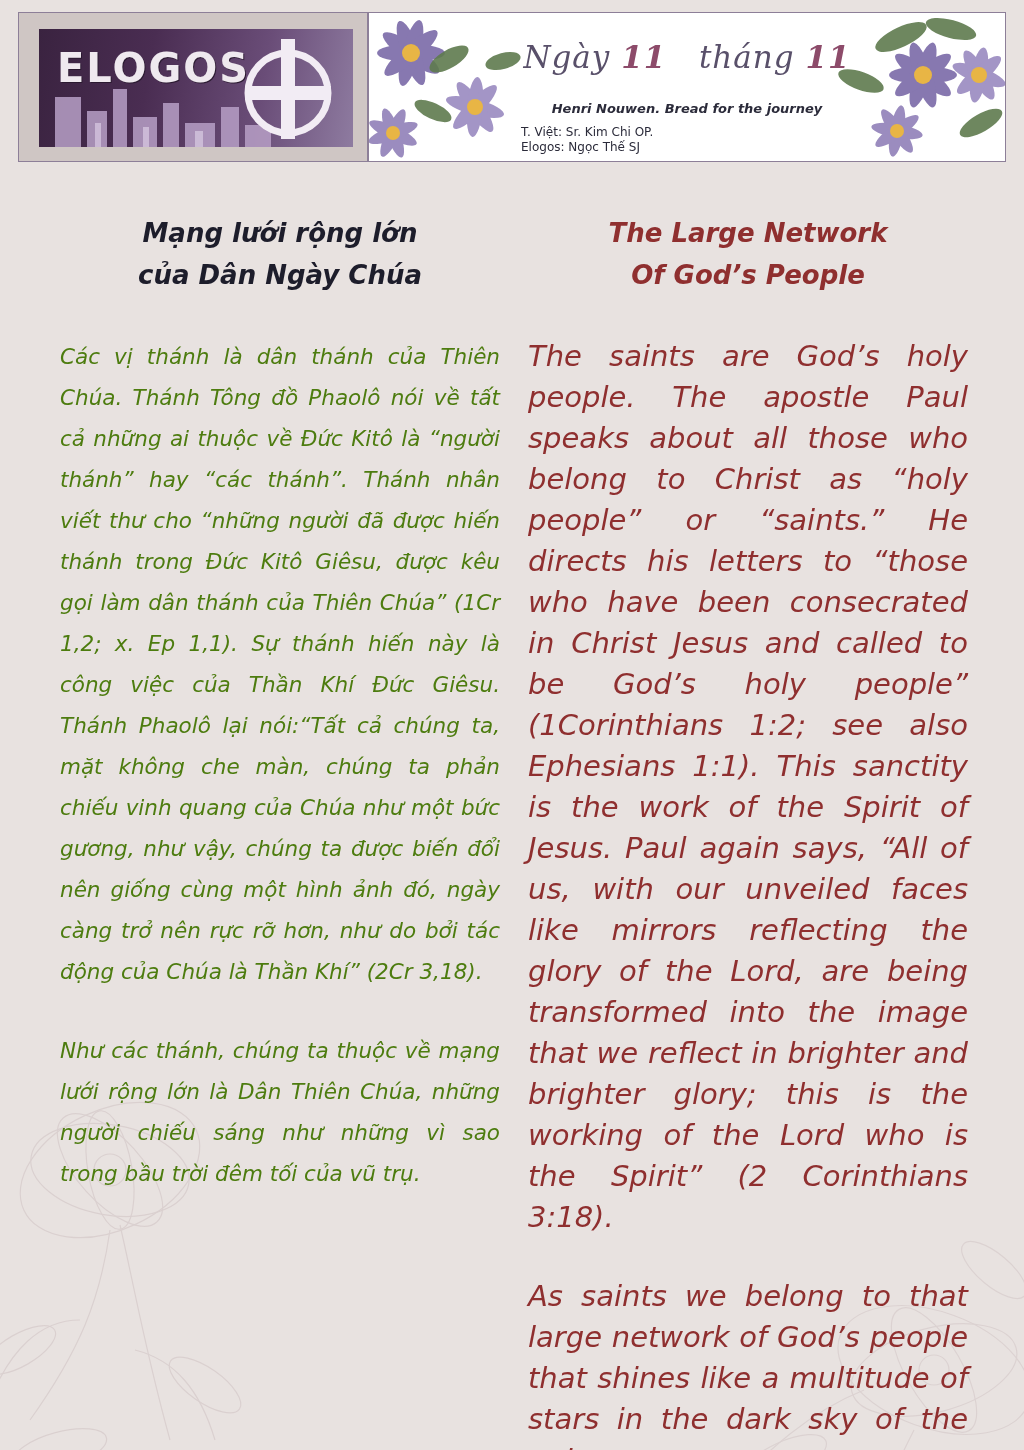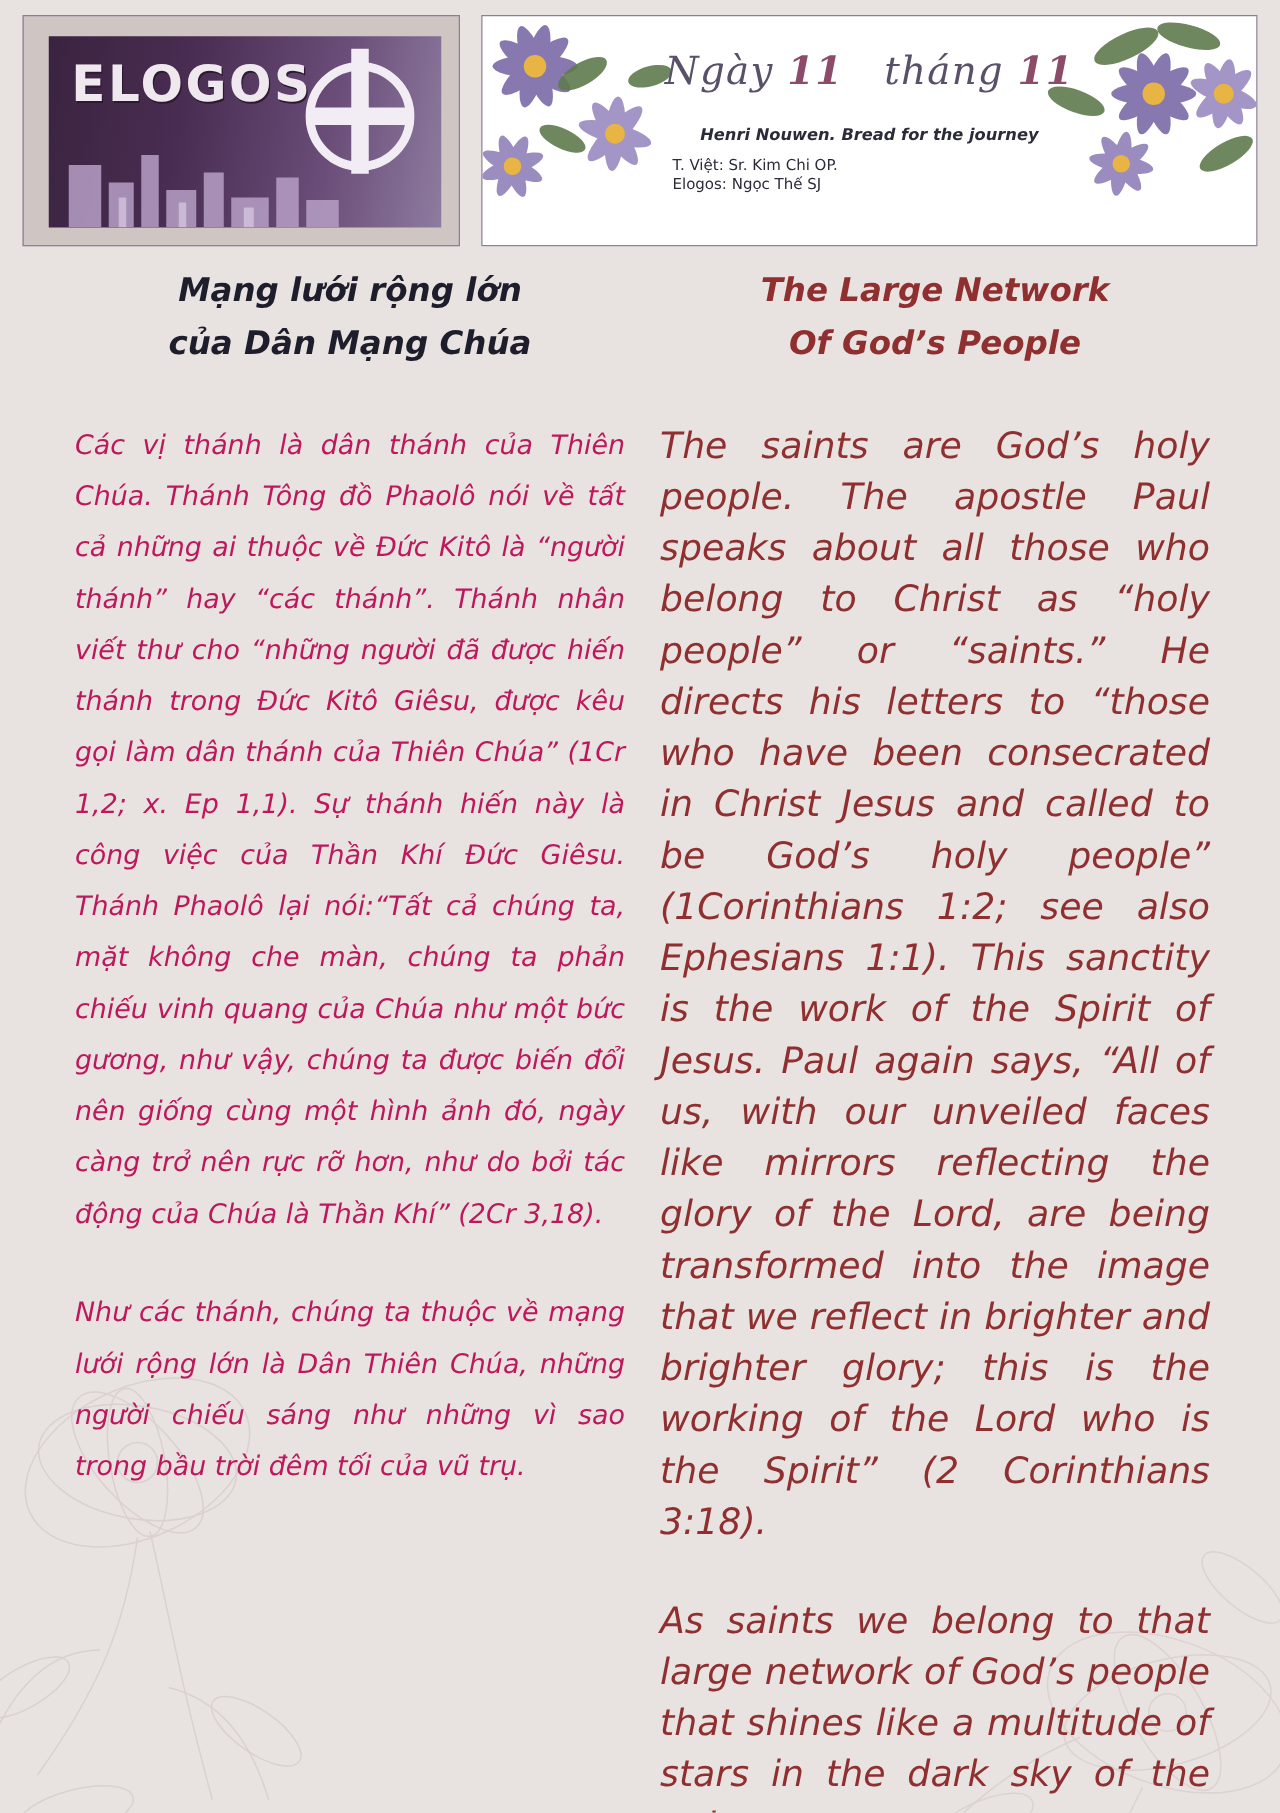--- a/index.html
+++ b/index.html
@@ -34,23 +34,23 @@
     height: 440px;
     opacity: 0.45;
   }
 
   
   .header {
     position: absolute;
     top: 12px;
     left: 18px;
     right: 18px;
-    height: 185px;
+    height: 150px;
     display: flex;
-    gap: 17px;
+    gap: 0;
   }
   .header-logo-box {
     width: 348px;
     border: 1px solid #8d7f98;
     background: #cfc6c4;
     position: relative;
     overflow: hidden;
     flex: none;
   }
   .logo-inner {
@@ -175,21 +175,21 @@
 
   p.para {
     font-family: "DejaVu Sans", sans-serif;
     font-style: italic;
     font-size: 21.5px;
     line-height: 41px;
     text-align: justify;
     text-justify: inter-word;
     margin: 0 0 38px 0;
   }
-  .col-vi p.para { color: #be185d; }
+  .col-vi p.para { color: #4d7c0f; }
   .col-en p.para { color: #8f2f2f; }
   .col-en p.para { font-size: 29px; }
 </style>
 </head>
 <body>
 
 <svg class="bg-flower bg-flower-left" viewBox="0 0 420 460">
   <g fill="none" stroke="#cdbfc0" stroke-width="1.2">
     <ellipse cx="150" cy="150" rx="95" ry="60" transform="rotate(-25 150 150)"></ellipse>
     <ellipse cx="150" cy="150" rx="80" ry="45" transform="rotate(10 150 150)"></ellipse>
@@ -330,21 +330,21 @@
       <div>Elogos: Ngọc Thế SJ</div>
     </div>
   </div>
 </div>
 
 <div class="content">
 
   <div class="col col-vi">
     <div class="col-title">
       <div>Mạng lưới rộng lớn</div>
-      <div>của Dân Mạng Chúa</div>
+      <div>của Dân Ngày Chúa</div>
     </div>
     <p class="para">Các vị thánh là dân thánh của Thiên Chúa. Thánh Tông đồ Phaolô nói về tất cả những ai thuộc về Đức Kitô là “người thánh” hay “các thánh”. Thánh nhân viết thư cho “những người đã được hiến thánh trong Đức Kitô Giêsu, được kêu gọi làm dân thánh của Thiên Chúa” (1Cr 1,2; x. Ep 1,1). Sự thánh hiến này là công việc của Thần Khí Đức Giêsu. Thánh Phaolô lại nói:“Tất cả chúng ta, mặt không che màn, chúng ta phản chiếu vinh quang của Chúa như một bức gương, như vậy, chúng ta được biến đổi nên giống cùng một hình ảnh đó, ngày càng trở nên rực rỡ hơn, như do bởi tác động của Chúa là Thần Khí” (2Cr 3,18).</p>
     <p class="para">Như các thánh, chúng ta thuộc về mạng lưới rộng lớn là Dân Thiên Chúa, những người chiếu sáng như những vì sao trong bầu trời đêm tối của vũ trụ.</p>
   </div>
 
   <div class="col col-en">
     <div class="col-title">
       <div>The Large Network</div>
       <div>Of God’s People</div>
     </div>

